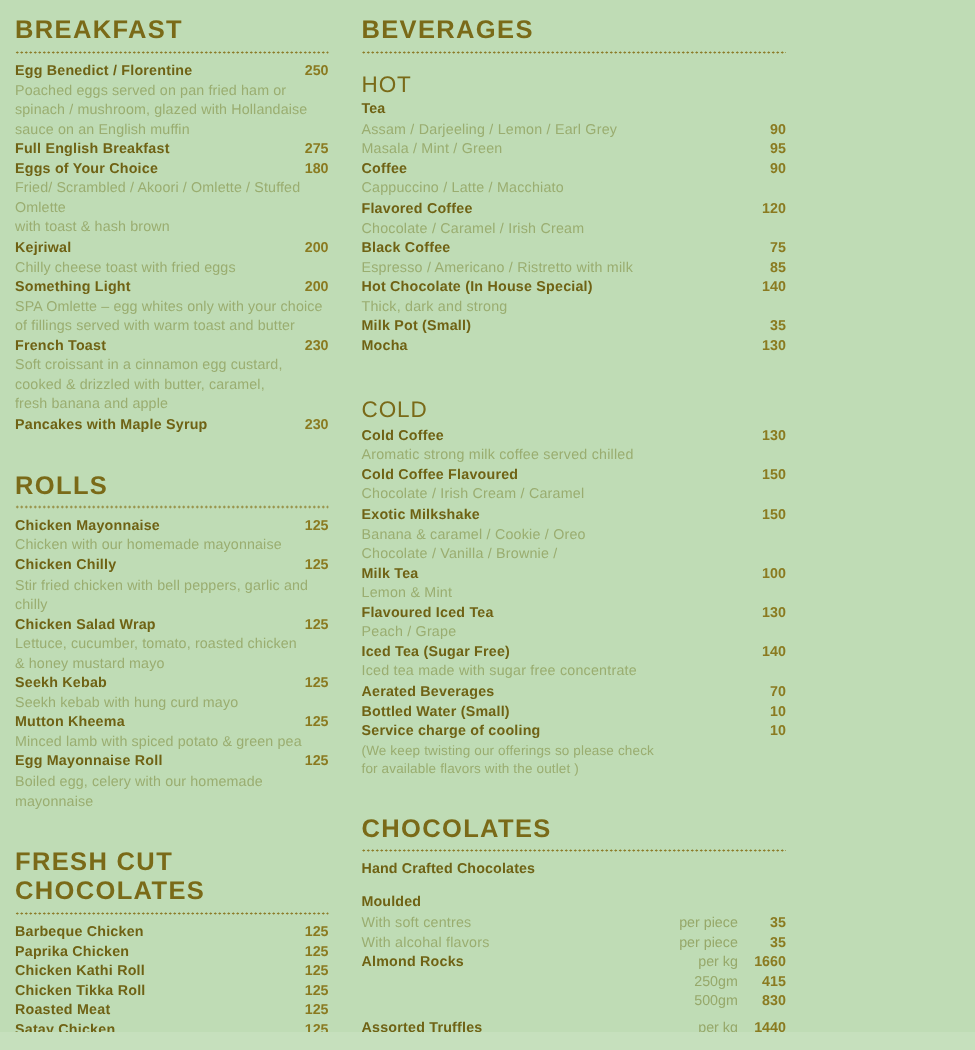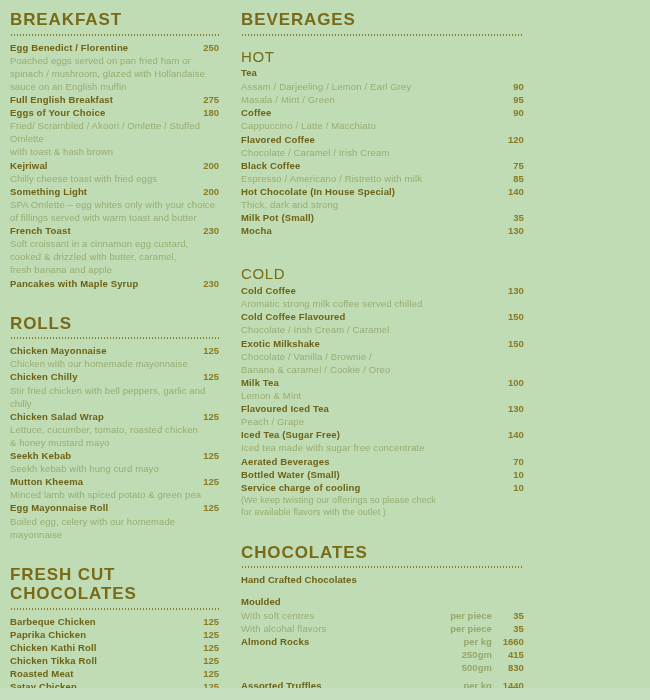--- a/index.html
+++ b/index.html
@@ -93,21 +93,20 @@
     min-width: 26px;
     padding-left: 6px;
   }
   .item .unit {
     flex: 0 0 auto;
     font-size: 9.5px;
     color: #96a86a;
     text-align: right;
     min-width: 48px;
     padding-left: 6px;
-    font-weight: bold;
   }
   .item.muted .name {
     font-weight: normal;
     color: #9aad70;
   }
   .item.muted .price {
     font-weight: bold;
     color: #8a7a20;
   }
   .desc {
@@ -358,25 +357,25 @@
       </div>
       <div class="item muted">
         <span class="name">Chocolate / Irish Cream / Caramel</span>
         <span class="price"></span>
       </div>
       <div class="item">
         <span class="name">Exotic Milkshake</span>
         <span class="price">150</span>
       </div>
       <div class="item muted">
+        <span class="name">Banana &amp; caramel / Cookie / Oreo</span>
+        <span class="price"></span>
+      </div>
+      <div class="item muted">
         <span class="name">Chocolate / Vanilla / Brownie /</span>
-        <span class="price"></span>
-      </div>
-      <div class="item muted">
-        <span class="name">Banana &amp; caramel / Cookie / Oreo</span>
         <span class="price"></span>
       </div>
       <div class="item">
         <span class="name">Milk Tea</span>
         <span class="price">100</span>
       </div>
       <div class="item muted">
         <span class="name">Lemon &amp; Mint</span>
         <span class="price"></span>
       </div>

